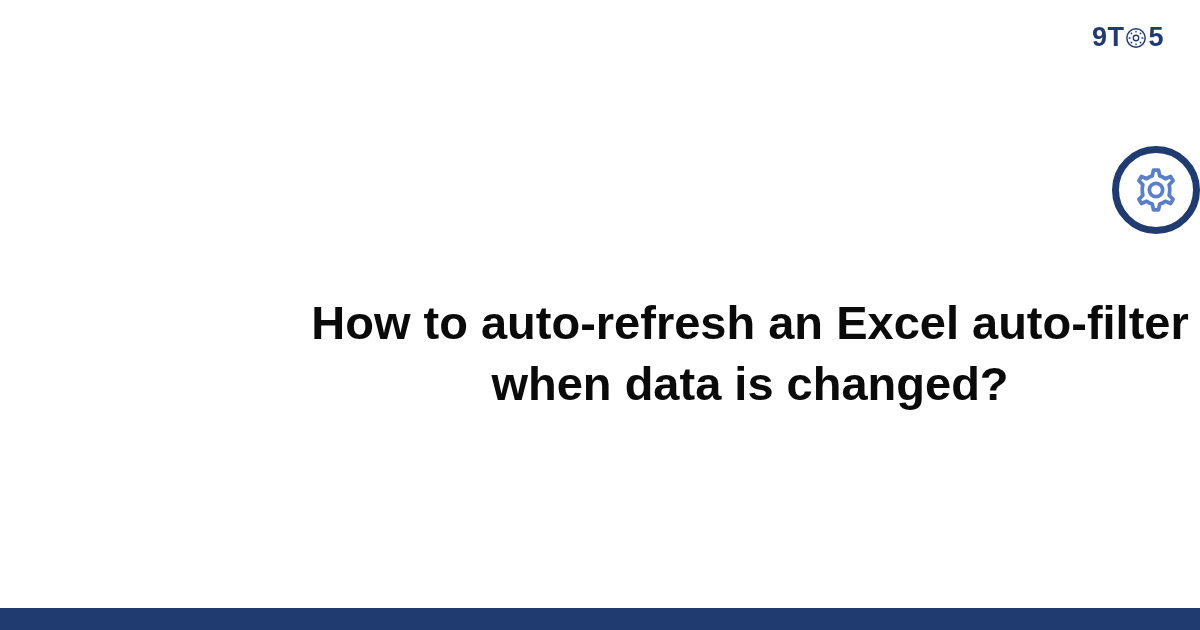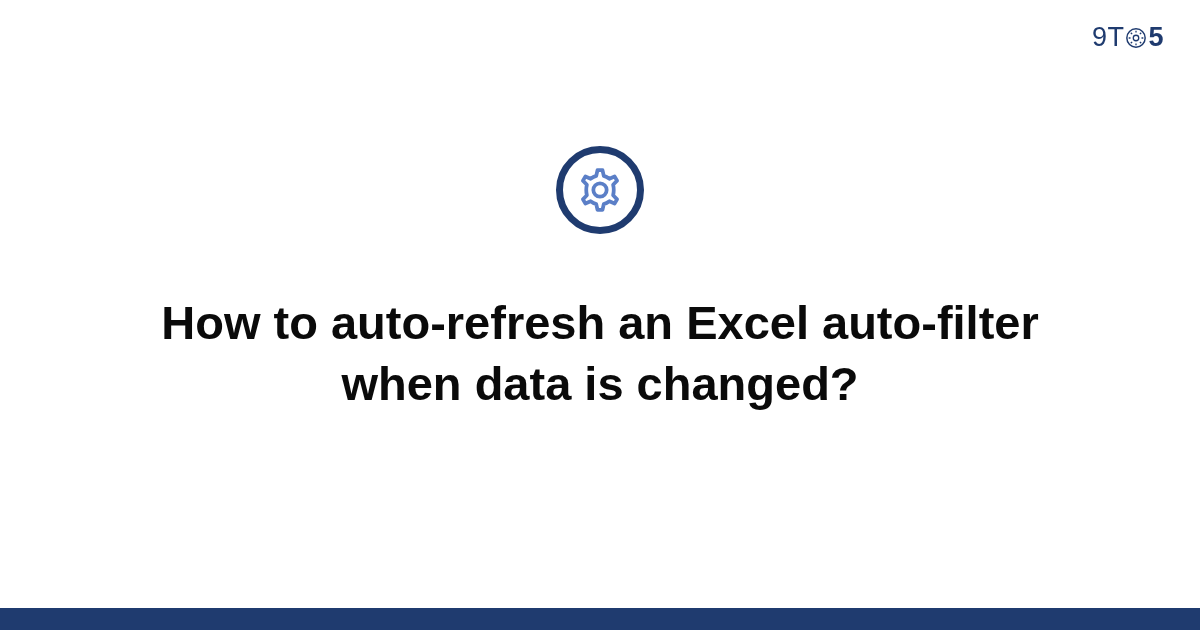--- a/index.html
+++ b/index.html
@@ -17,21 +17,21 @@
     }
     .header {
       position: absolute;
       top: 22px;
       right: 36px;
       display: flex;
       align-items: center;
     }
     .logo-prefix {
       font-size: 27px;
-      font-weight: 400;
+      font-weight: 700;
       color: #1f3b6f;
       letter-spacing: 0.5px;
     }
     .logo-gear {
       display: inline-flex;
       align-items: center;
       justify-content: center;
       margin: 0 1px;
       vertical-align: middle;
     }
@@ -52,21 +52,21 @@
       letter-spacing: 0.5px;
     }
     .content {
       position: absolute;
       top: 0;
       left: 0;
       width: 100%;
       height: 100%;
       display: flex;
       flex-direction: column;
-      align-items: center;
+      align-items: flex-end;
       justify-content: center;
       padding-bottom: 30px;
       gap: 11px;
     }
     .icon-circle {
       width: 88px;
       height: 88px;
       border: 7px solid #1f3b6f;
       border-radius: 50%;
       display: flex;

